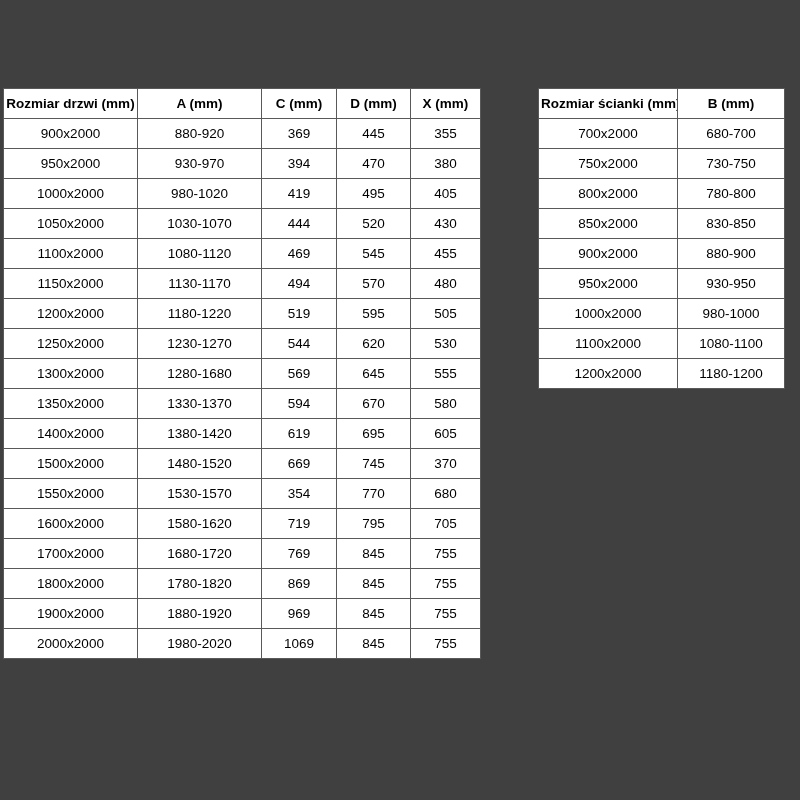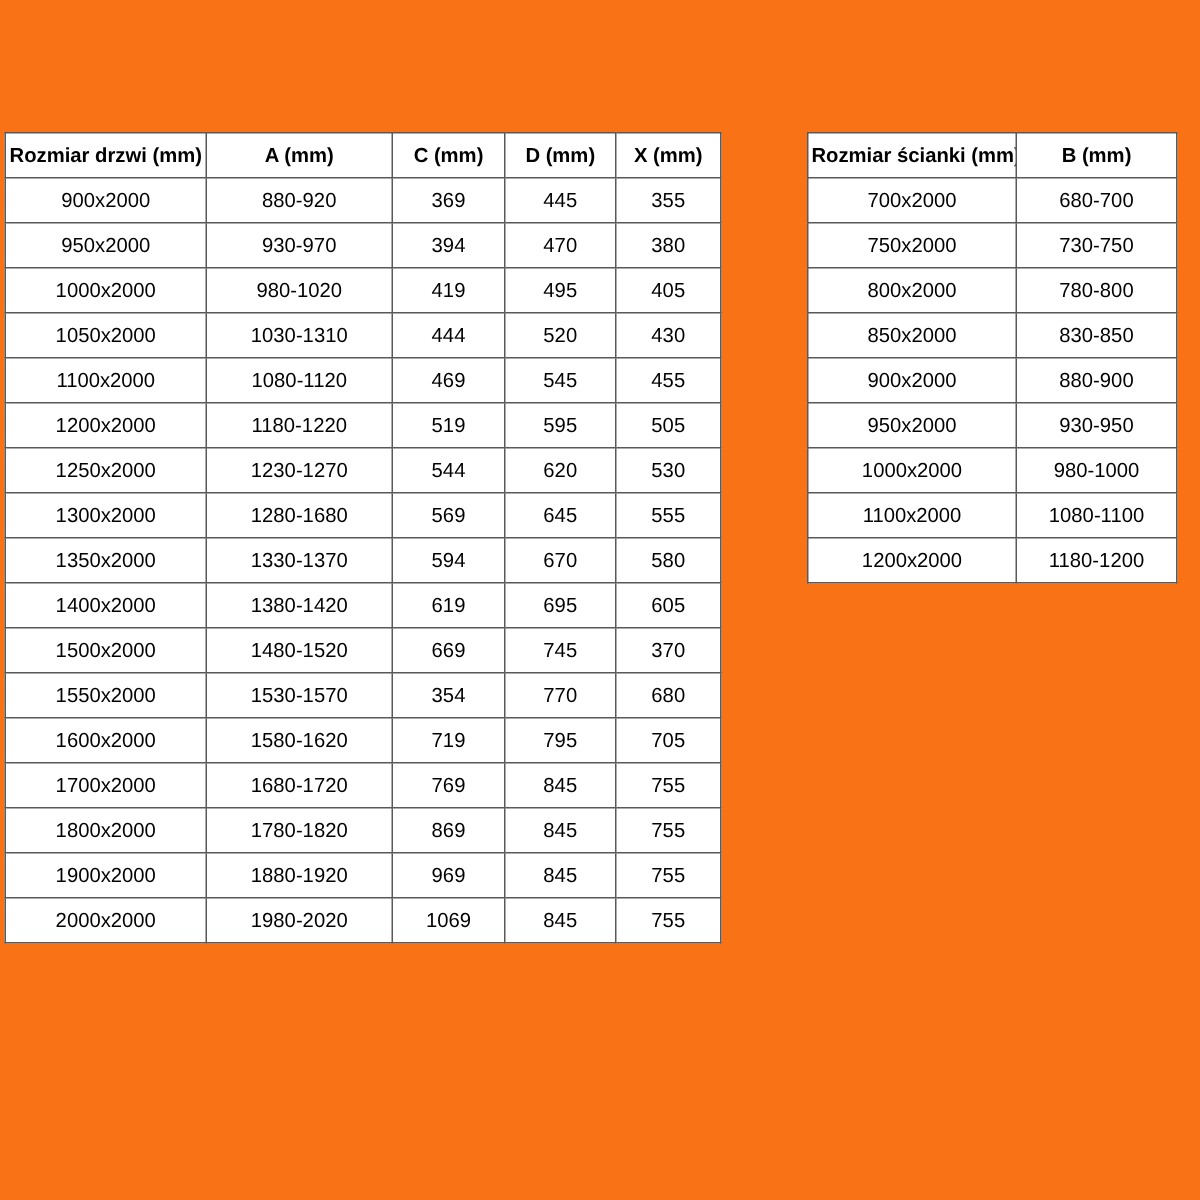--- a/index.html
+++ b/index.html
@@ -8,21 +8,21 @@
     width: 800px;
     height: 800px;
     background: #ffffff;
     font-family: "Liberation Sans", sans-serif;
     color: #000000;
   }
   .page {
     position: relative;
     width: 800px;
     height: 800px;
-    background: #f97316;
+    background: #404040;
   }
   table.spec-table {
     border-collapse: collapse;
     table-layout: fixed;
     position: absolute;
     background: #ffffff;
   }
   table.spec-table th,
   table.spec-table td {
     border: 1px solid #595959;
@@ -89,31 +89,38 @@
         </tr>
         <tr>
           <td>1000x2000</td>
           <td>980-1020</td>
           <td>419</td>
           <td>495</td>
           <td>405</td>
         </tr>
         <tr>
           <td>1050x2000</td>
-          <td>1030-1310</td>
+          <td>1030-1070</td>
           <td>444</td>
           <td>520</td>
           <td>430</td>
         </tr>
         <tr>
           <td>1100x2000</td>
           <td>1080-1120</td>
           <td>469</td>
           <td>545</td>
           <td>455</td>
+        </tr>
+        <tr>
+          <td>1150x2000</td>
+          <td>1130-1170</td>
+          <td>494</td>
+          <td>570</td>
+          <td>480</td>
         </tr>
         <tr>
           <td>1200x2000</td>
           <td>1180-1220</td>
           <td>519</td>
           <td>595</td>
           <td>505</td>
         </tr>
         <tr>
           <td>1250x2000</td>

